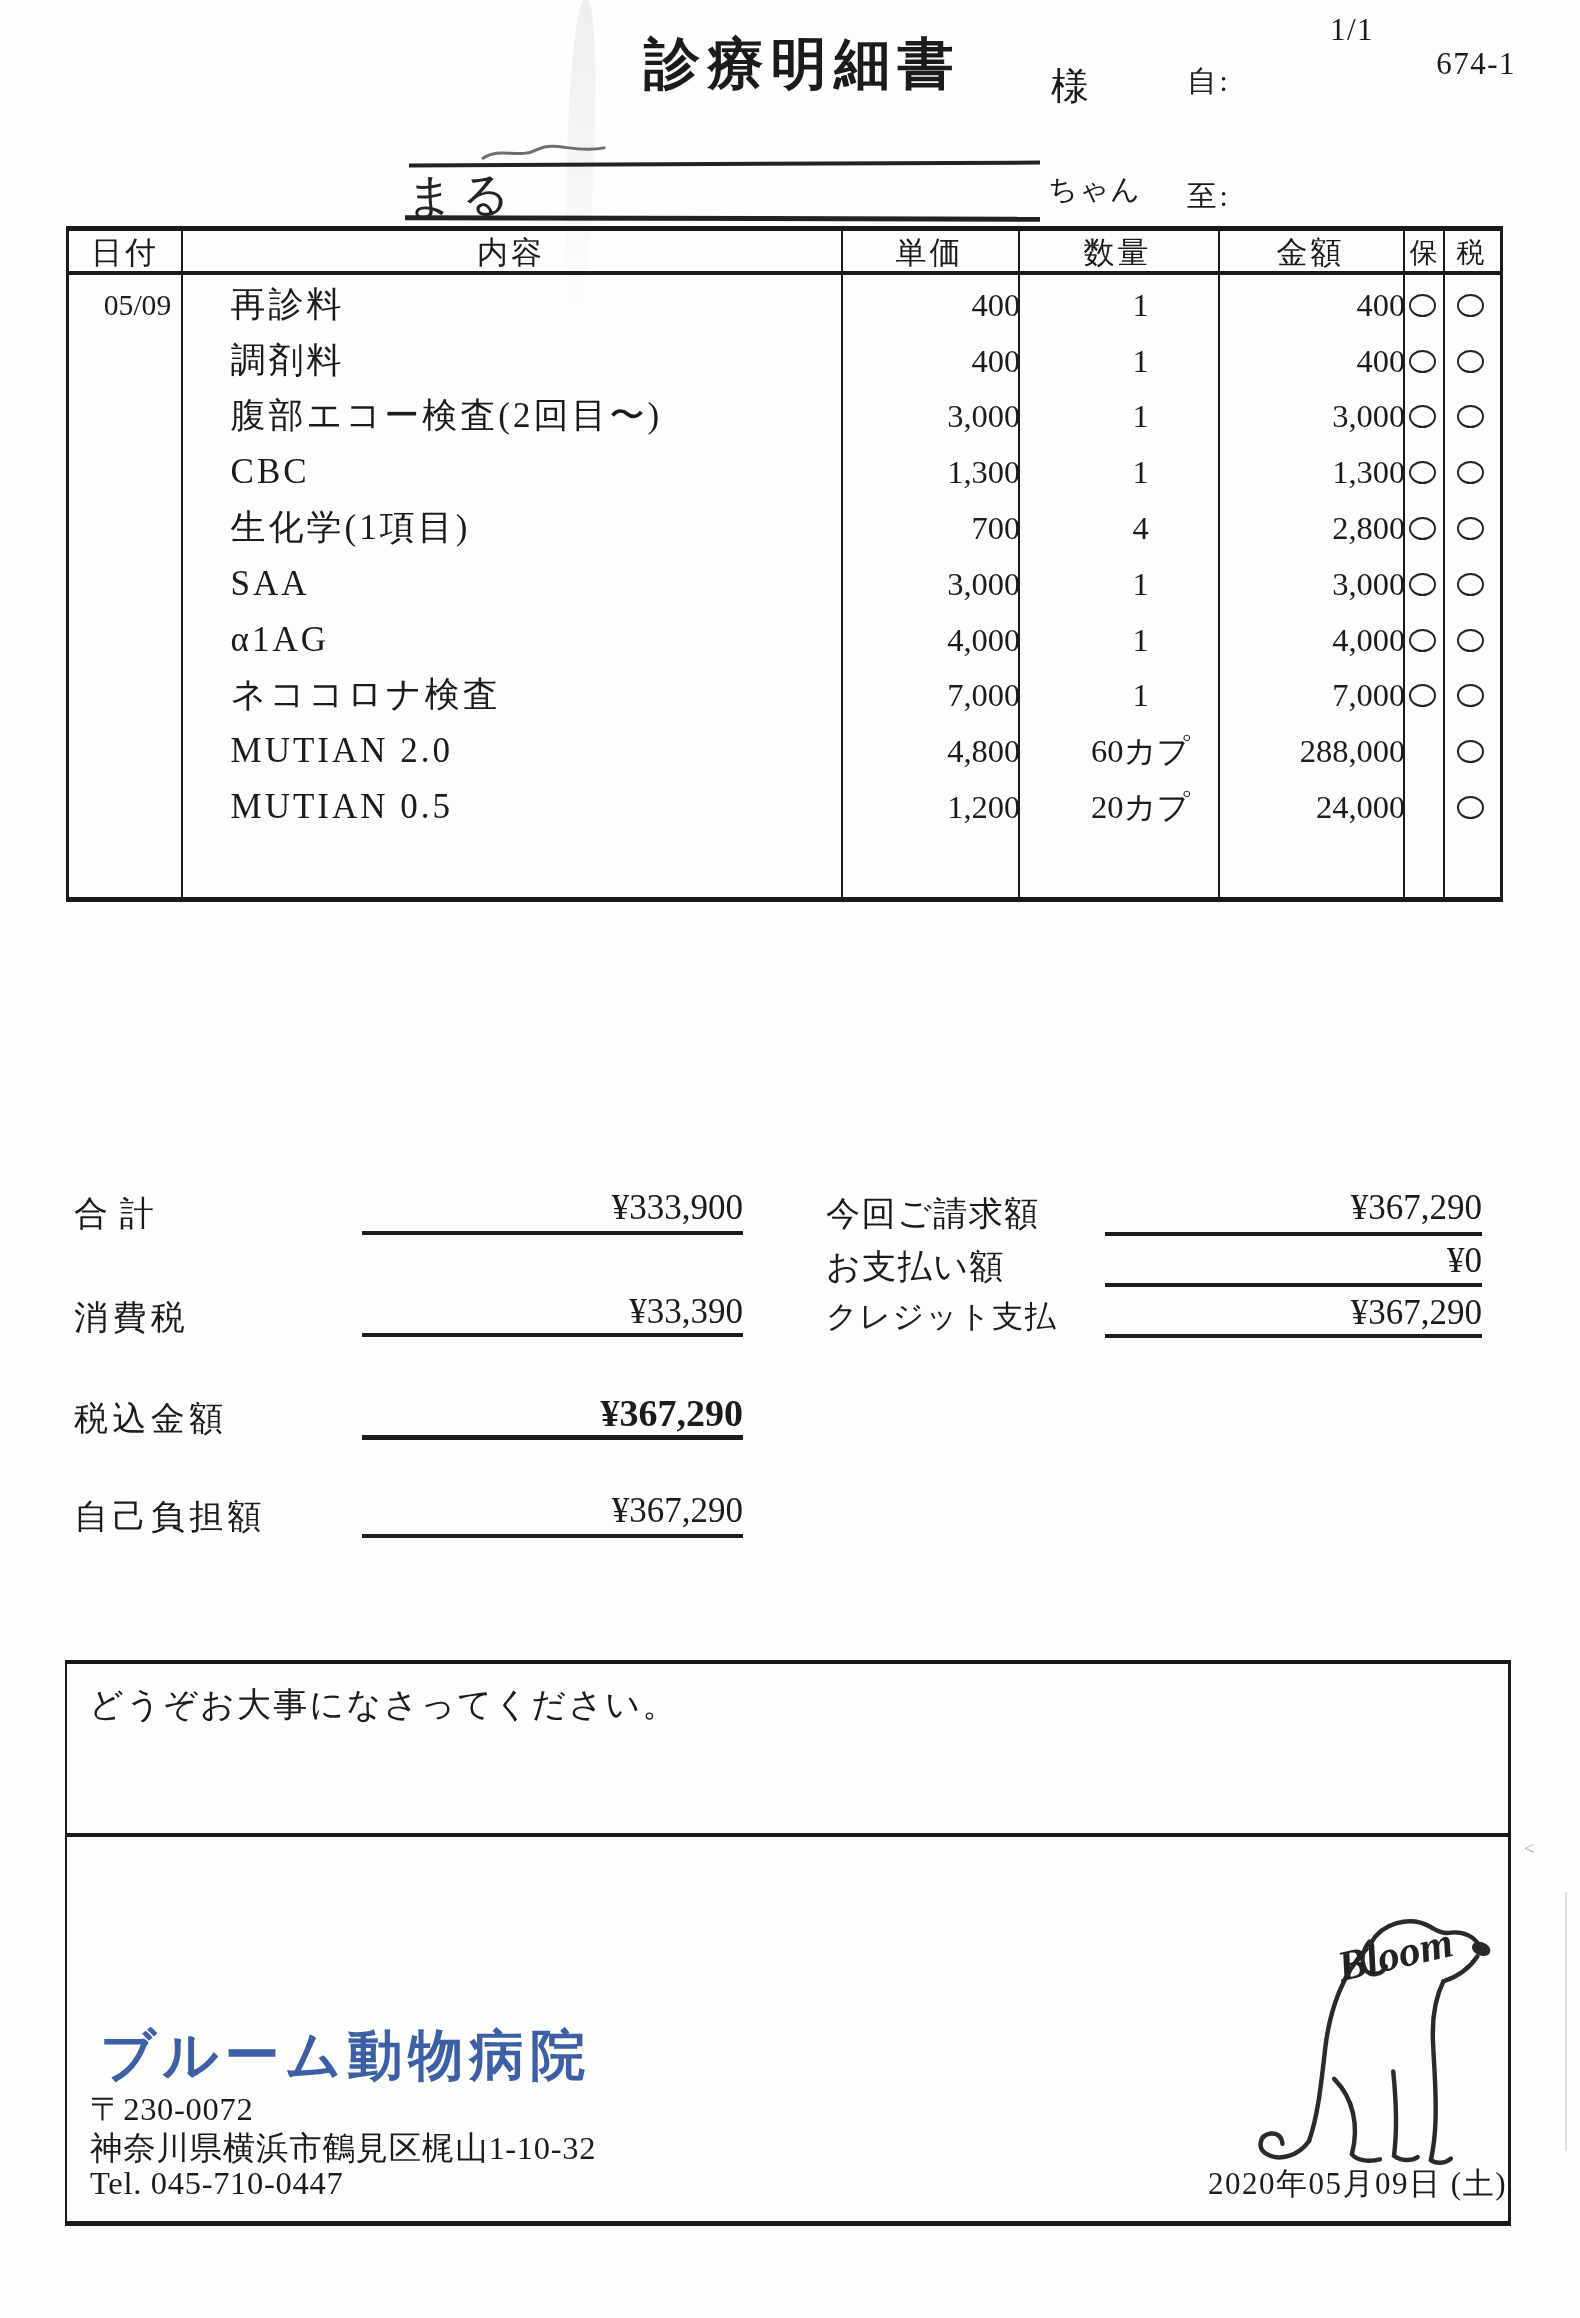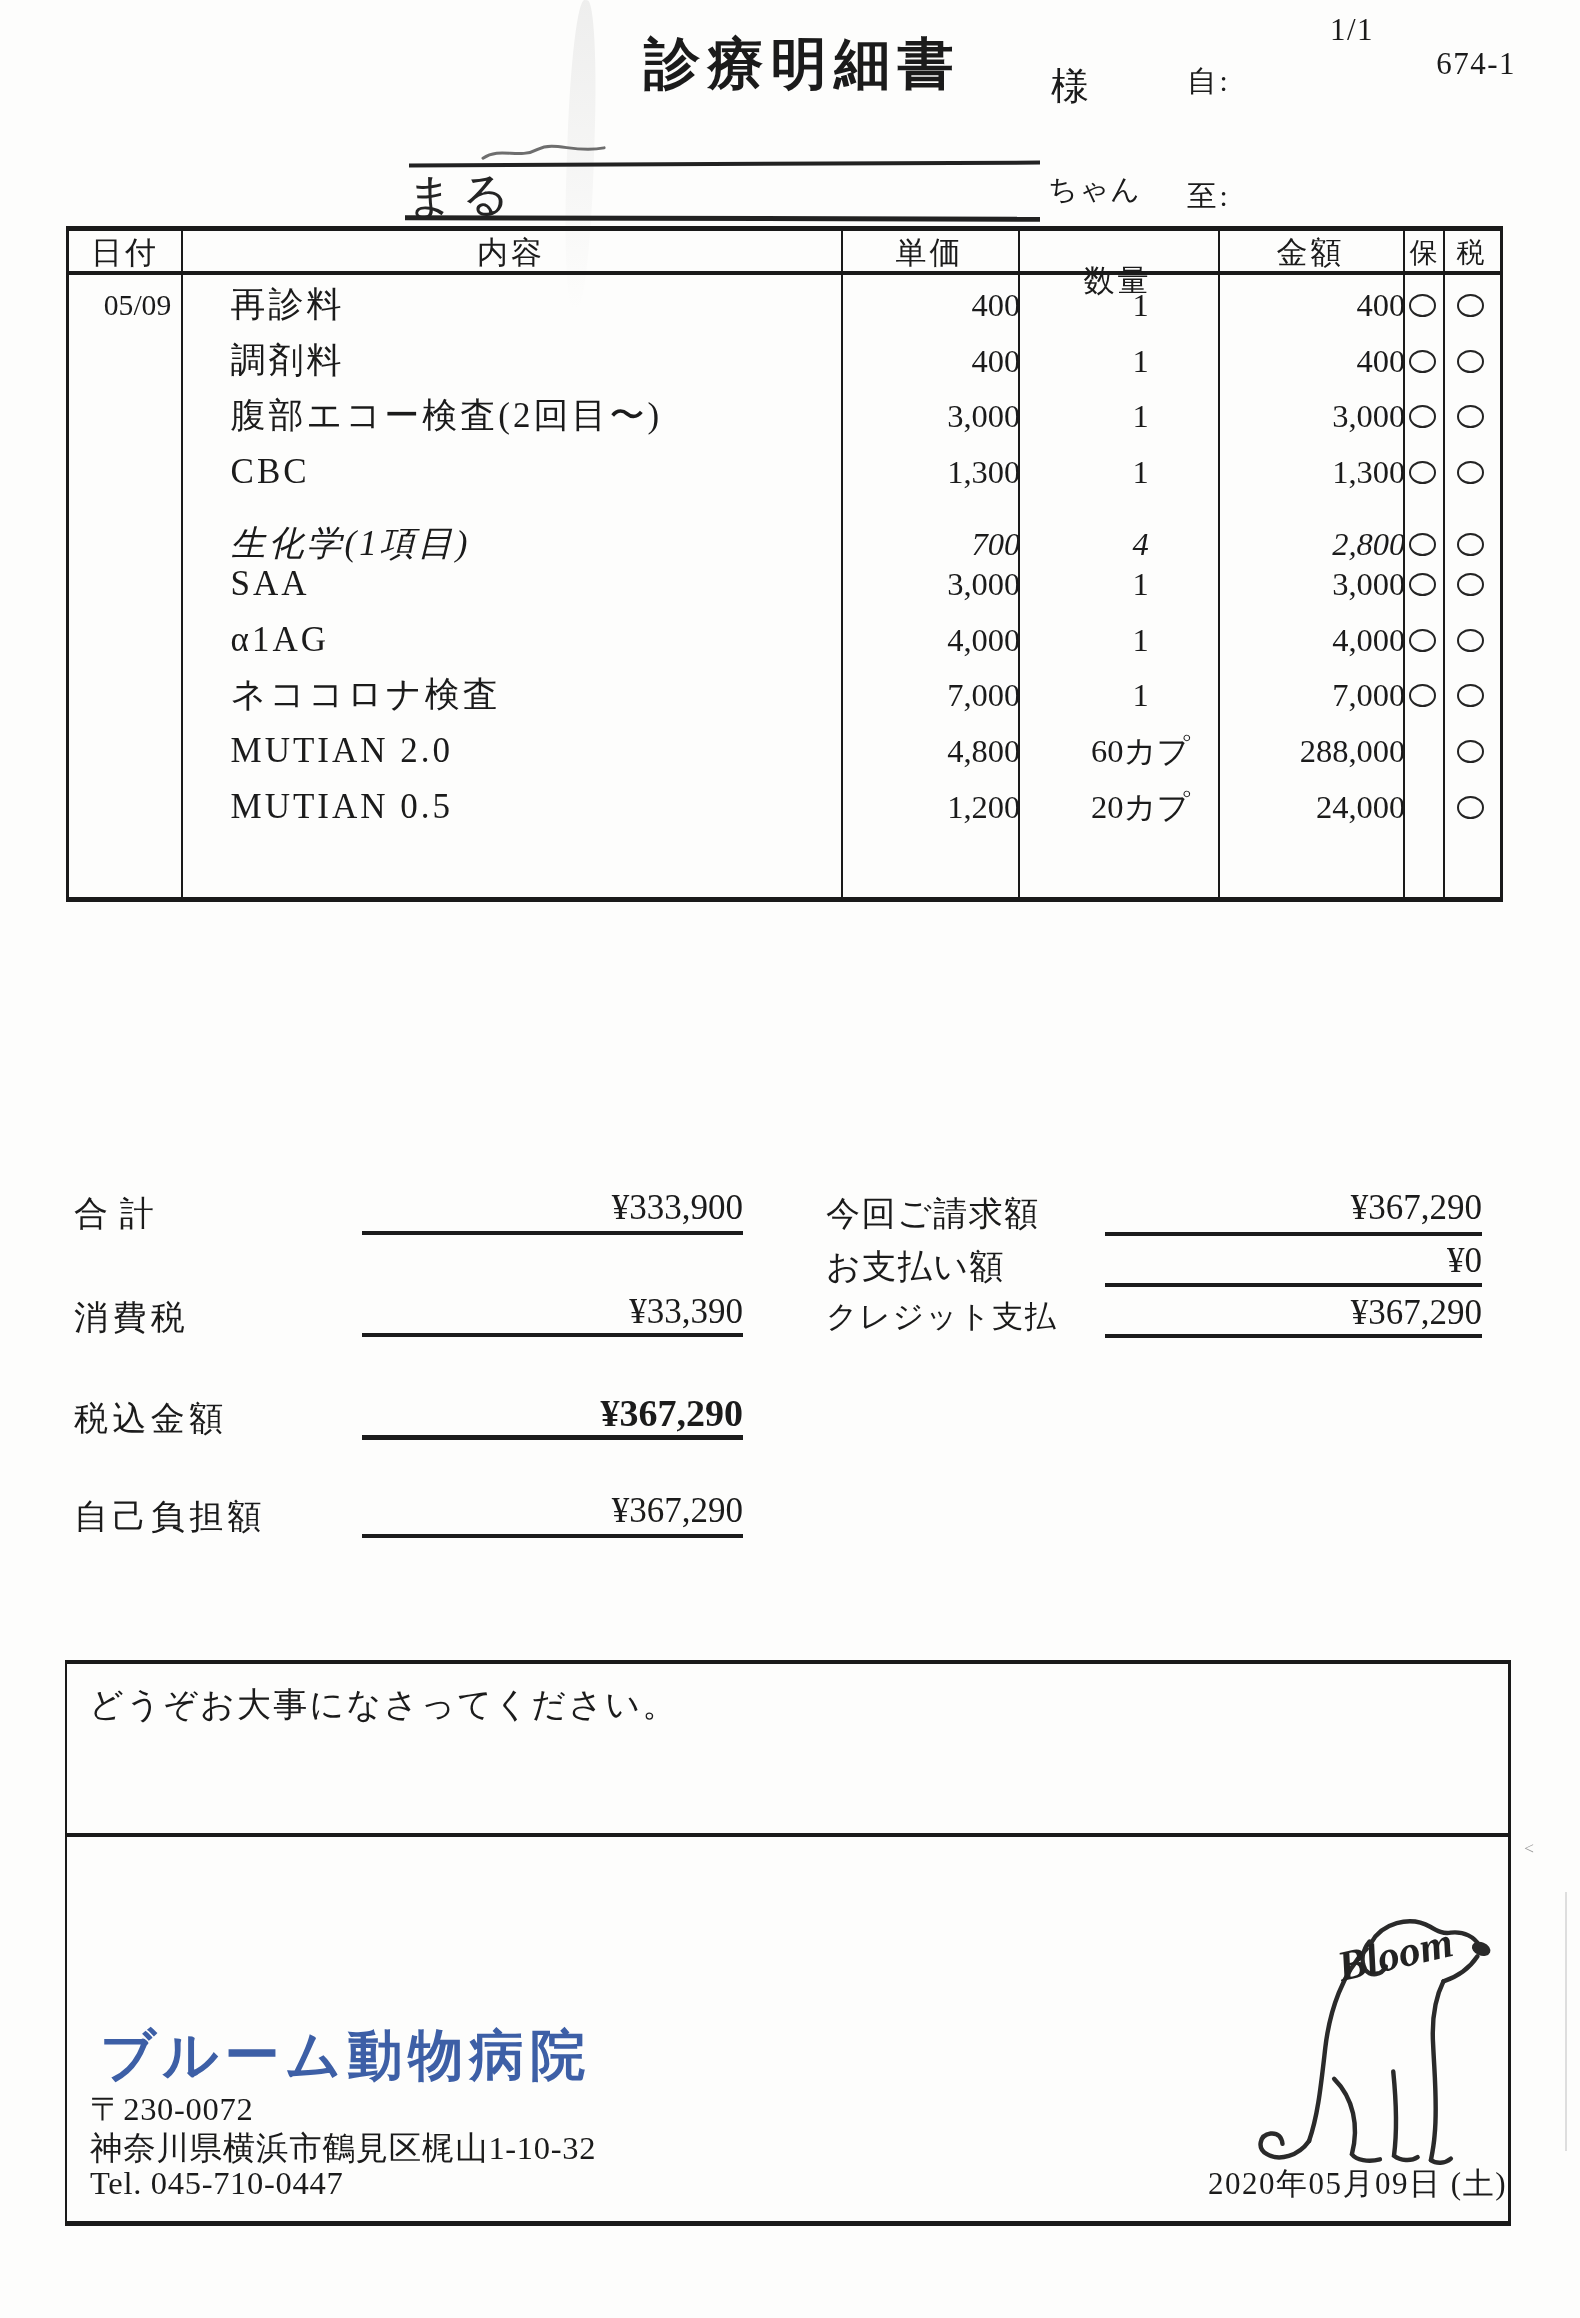--- a/index.html
+++ b/index.html
@@ -28,21 +28,21 @@
   #name-line-2{left:405px;top:216px;width:635px;height:5.2px;transform:rotate(.15deg);}
   
   #items-table{left:66px;top:226px;width:1437px;height:676px;box-sizing:border-box;
     border:3.7px solid #1a1a1a;border-top-width:5.9px;border-bottom-width:5.2px;}
   .vline{position:absolute;top:0;bottom:0;width:2.2px;background:#1a1a1a;}
   #header-rule{position:absolute;left:0;right:0;top:40px;height:4.4px;background:#1a1a1a;}
   .th{position:absolute;top:3px;height:37px;line-height:37px;text-align:center;font-size:31px;letter-spacing:3px;}
   #th-date{left:0;width:112px;}
   #th-item{left:112px;width:660px;}
   #th-unit{left:772px;width:177px;}
-  #th-qty{left:949px;width:199px;margin-top:28px;}
+  #th-qty{left:949px;width:199px;}
   #th-amount{left:1149px;width:185px;}
   #th-ins{left:1334px;width:41px;font-size:28px;letter-spacing:0;}
   #th-tax{left:1374px;width:55px;font-size:28px;letter-spacing:0;}
   .row{position:absolute;left:0;width:1430px;height:56px;}
   .cell{position:absolute;top:0;height:56px;line-height:56px;box-sizing:border-box;white-space:nowrap;margin-left:23px;}
   .c-date{left:0;width:112px;padding-left:11.8px;font-size:29.6px;}
   .c-item{left:112px;width:660px;padding-left:26.6px;font-size:35px;letter-spacing:3px;}
   .c-unit{left:772px;width:177px;padding-right:20.7px;font-size:32.5px;text-align:right;}
   .c-qty{left:949px;width:199px;font-size:32.5px;text-align:center;}
   .c-amt{left:1149px;width:185px;padding-right:20.7px;font-size:32.5px;text-align:right;}
@@ -157,21 +157,21 @@
       <div class="cell c-unit">1,300</div>
       <div class="cell c-qty">1</div>
       <div class="cell c-amt">1,300</div>
       <div class="slot slot-ins">
             <div class="mark"></div>
           </div>
       <div class="slot slot-tax">
             <div class="mark"></div>
           </div>
     </div>
-        <div class="row" style="top: 285px; font-style: italic;">
+        <div class="row" style="top: 269px;">
       <div class="cell c-date"></div>
       <div class="cell c-item">生化学(1項目)</div>
       <div class="cell c-unit">700</div>
       <div class="cell c-qty">4</div>
       <div class="cell c-amt">2,800</div>
       <div class="slot slot-ins">
             <div class="mark"></div>
           </div>
       <div class="slot slot-tax">
             <div class="mark"></div>

